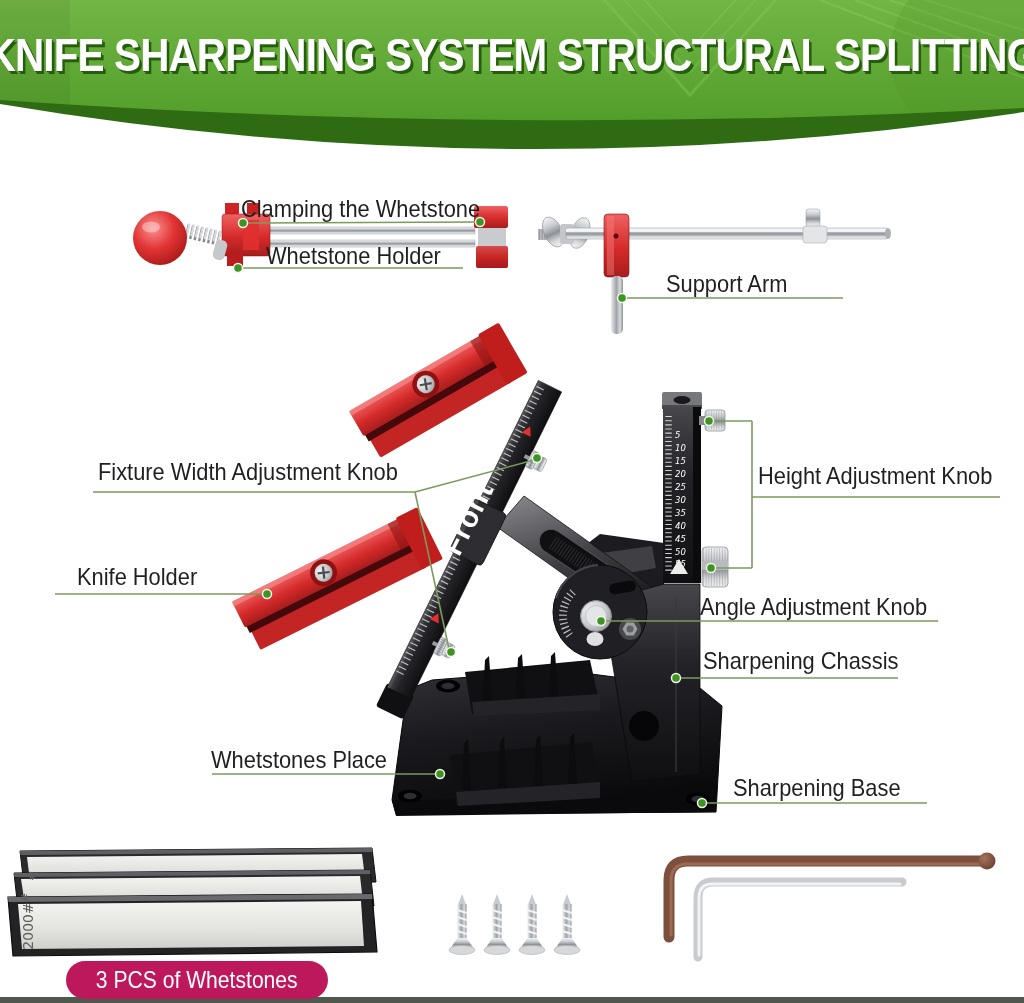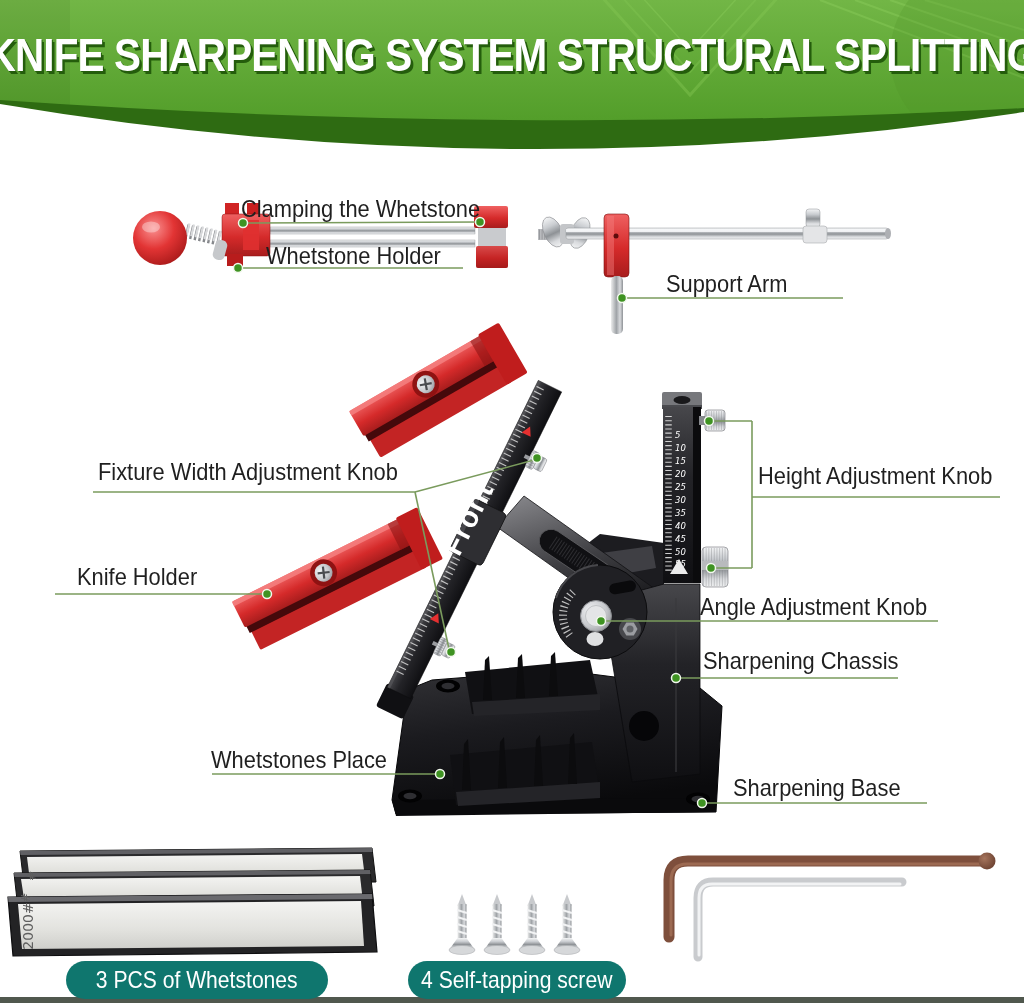--- a/index.html
+++ b/index.html
@@ -19,21 +19,21 @@
   .lbl {
     position:absolute; font-size:24px; color:#1f1f1f; white-space:nowrap;
     transform:scaleX(0.91); transform-origin:left top; line-height:1.1;
   }
   .front-label {
     position:absolute; left:460px; top:530px; color:#fff; font-weight:bold;
     font-size:30px; transform-origin:0 28px; transform:rotate(-63deg) scaleX(0.95);
     white-space:nowrap; letter-spacing:1px;
   }
   .pill {
-    position:absolute; height:38px; background:#0f766e; border-radius:19px;
+    position:absolute; height:38px; background:#be185d; border-radius:19px;
     display:flex; align-items:center; justify-content:center;
     color:#fff; font-size:24px;
   }
   .pill span { transform:scaleX(0.88); white-space:nowrap; }
 </style>
 </head>
 <body>
 
 <div class="canvas">
 
@@ -427,17 +427,14 @@
   <div class="lbl" style="left:700px; top:594px;">Angle Adjustment Knob</div>
   <div class="lbl" style="left:703px; top:648px;">Sharpening Chassis</div>
   <div class="lbl" style="left:211px; top:747px;">Whetstones Place</div>
   <div class="lbl" style="left:733px; top:775px;">Sharpening Base</div>
 
   <div class="front-label">Front</div>
 
   <div class="pill" style="left:66px; top:961px; width:262px;">
     <span>3 PCS of Whetstones</span>
   </div>
-  <div class="pill" style="left:408px; top:961px; width:218px;">
-    <span>4 Self-tapping screw</span>
-  </div>
 
 </div>
 
 </body></html>

